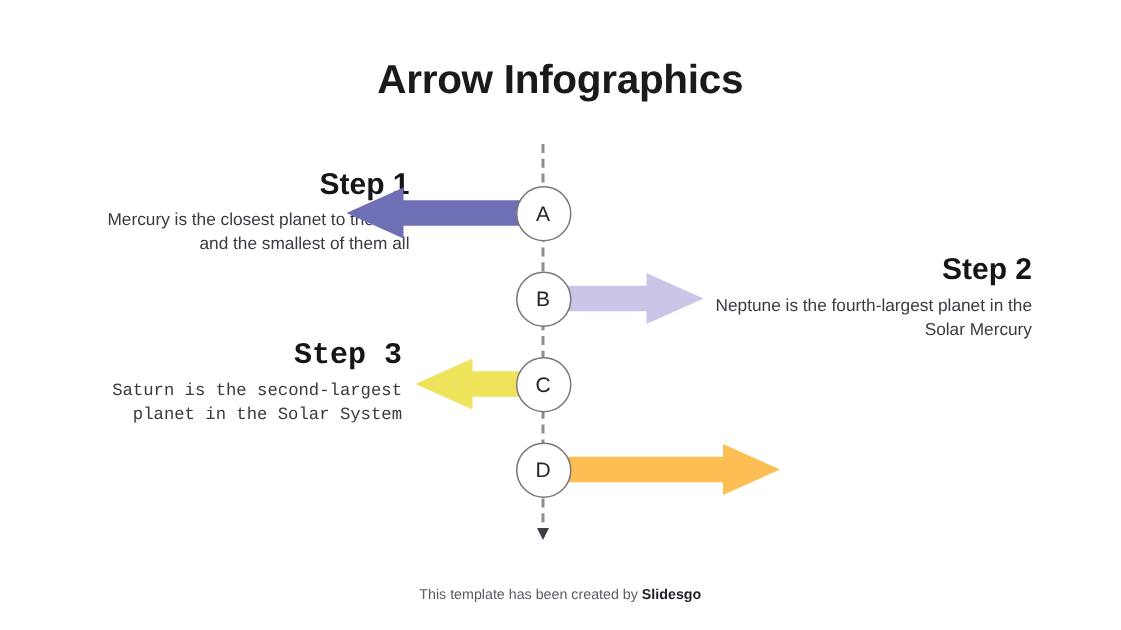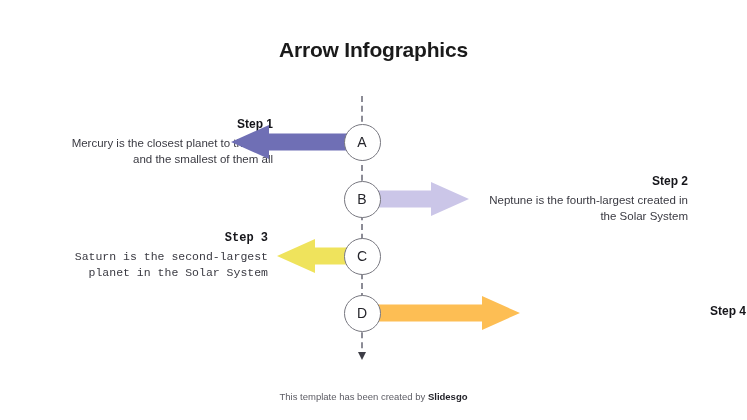--- a/index.html
+++ b/index.html
@@ -15,21 +15,21 @@
     position: relative;
   }
 
   
   #page-title {
     position: absolute;
     top: 38px;
     left: 0;
     width: 747px;
     text-align: center;
-    font-size: 21px;
+    font-size: 27px;
     font-weight: bold;
     color: #1a1a1a;
     letter-spacing: -0.2px;
   }
 
   
   #axis {
     position: absolute;
     left: 362px;
     top: 96px;
@@ -92,21 +92,21 @@
   .arrow svg { display: block; width: 100%; height: 100%; }
 
   
   .step-text {
     position: absolute;
     top: 50%;
     width: 215px;
     transform: translateY(-50%);
   }
   .step-title {
-    font-size: 12px;
+    font-size: 20px;
     font-weight: bold;
     color: #15151a;
     margin-bottom: 4px;
   }
   .step-desc {
     font-size: 11.5px;
     line-height: 1.42;
     color: #3a3a42;
   }
   .align-right { text-align: right; }
@@ -151,21 +151,21 @@
   <div class="arrow" style="left:362px; width:107px;">
     <svg viewBox="0 0 107 34" preserveAspectRatio="none">
       <polygon points="107,17 69,0 69,8.5 0,8.5 0,25.5 69,25.5 69,34" fill="#cbc6e8"></polygon>
     </svg>
   </div>
   <div class="node">
     <span>B</span>
   </div>
   <div class="step-text align-left" style="left:473px;">
     <div class="step-title">Step 2</div>
-    <div class="step-desc">Neptune is the fourth-largest created in the Solar System</div>
+    <div class="step-desc">Neptune is the fourth-largest planet in the Solar Mercury</div>
   </div>
 </div>
 
 <div class="step-row" data-side="left" style="top:226px;">
   <div class="arrow" style="left:277px; width:89px;">
     <svg viewBox="0 0 89 34" preserveAspectRatio="none">
       <polygon points="0,17 38,0 38,8.5 89,8.5 89,25.5 38,25.5 38,34" fill="#efe35c"></polygon>
     </svg>
   </div>
   <div class="node">
@@ -180,19 +180,18 @@
 <div class="step-row" data-side="right" style="top:283px;">
   <div class="arrow" style="left:362px; width:158px;">
     <svg viewBox="0 0 158 34" preserveAspectRatio="none">
       <polygon points="158,17 120,0 120,8.5 0,8.5 0,25.5 120,25.5 120,34" fill="#fdbe54"></polygon>
     </svg>
   </div>
   <div class="node">
     <span>D</span>
   </div>
   <div class="step-text align-left" style="left:531px;">
-    <div class="step-title">Step 4</div>
   </div>
 </div>
 
 <div id="footer">
   <span>This template has been created by </span><b>Slidesgo</b>
 </div>
 
 </body></html>

